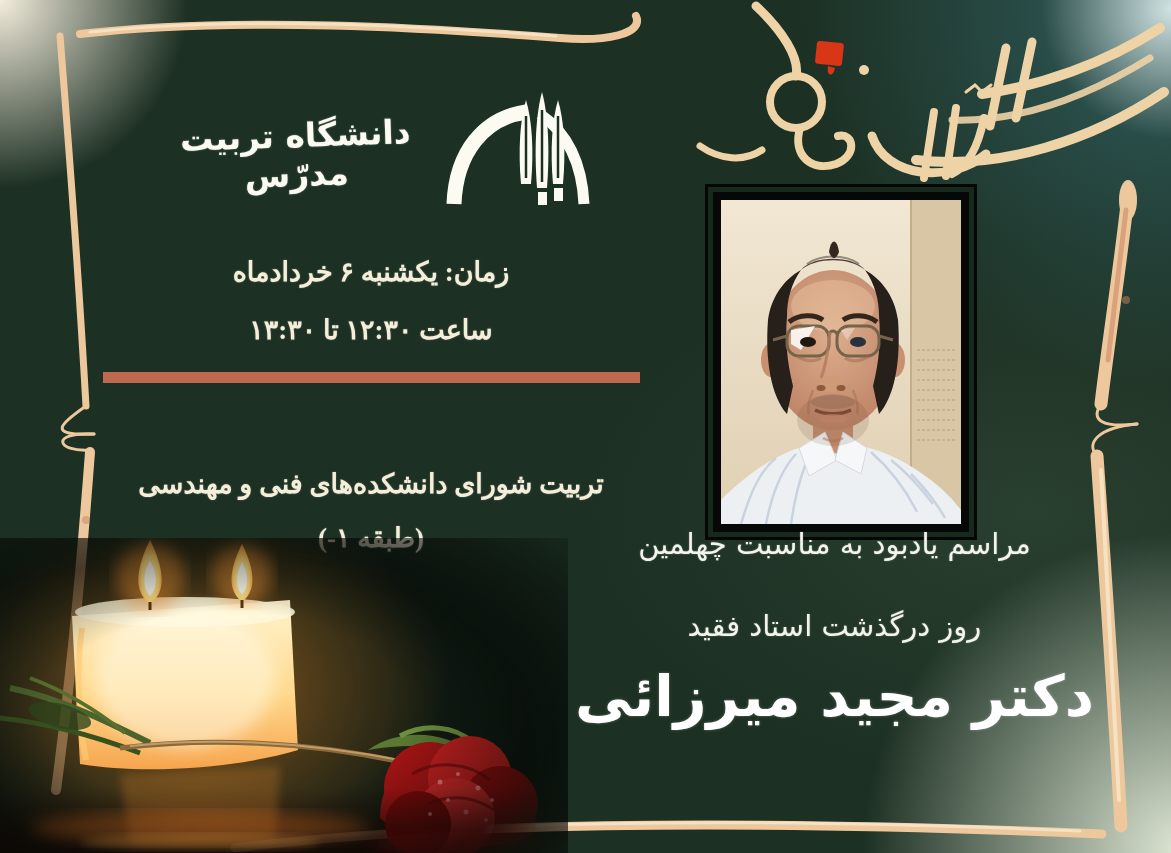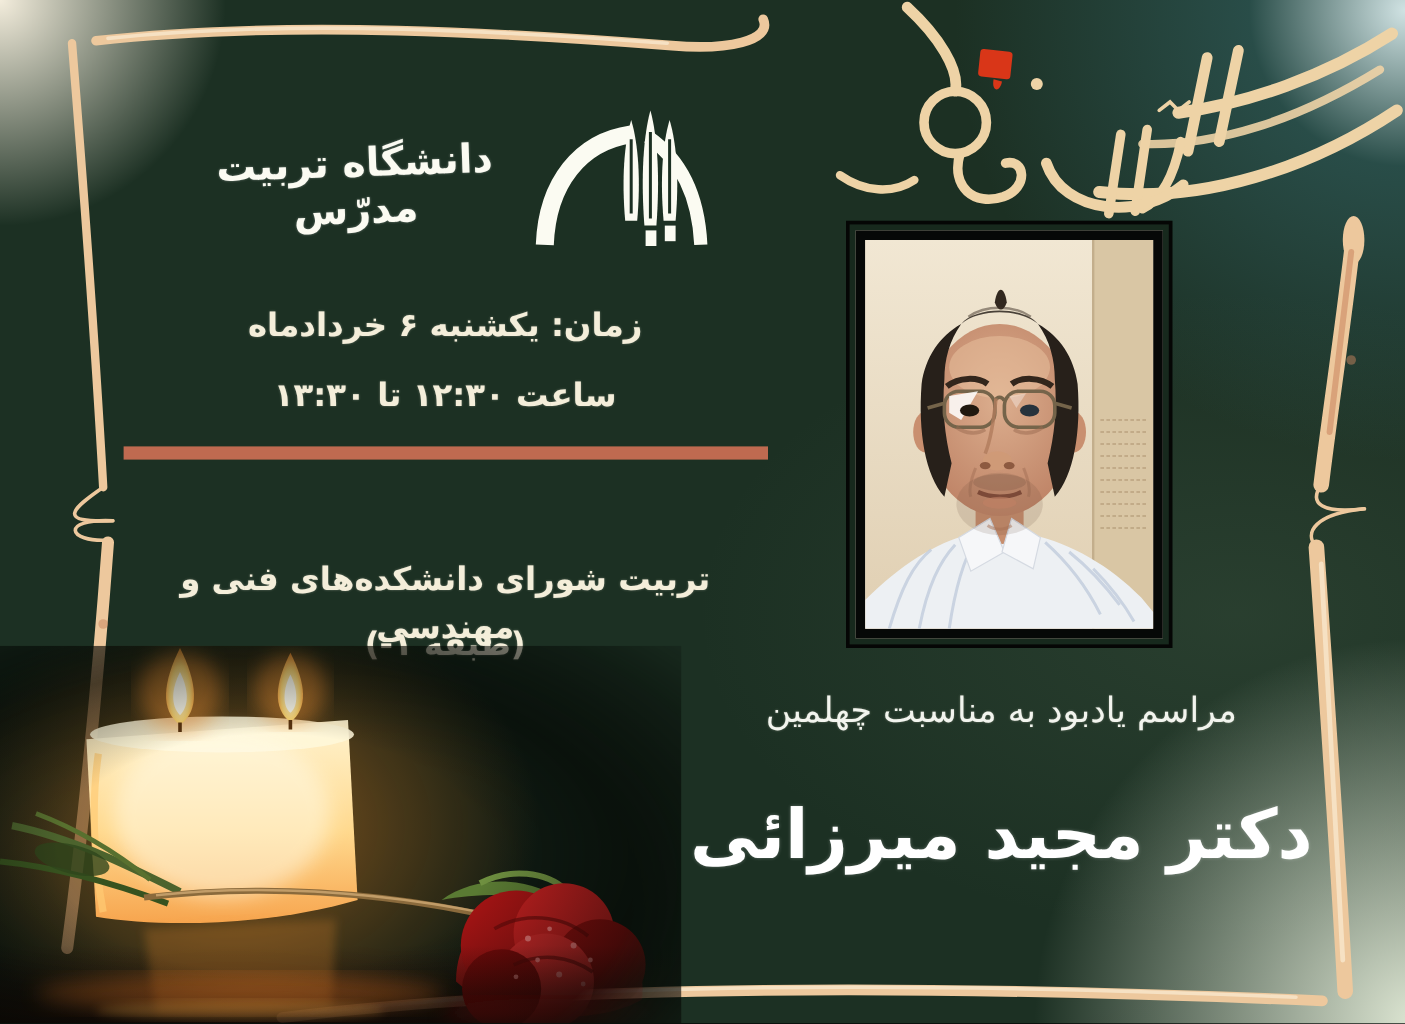--- a/index.html
+++ b/index.html
@@ -23,21 +23,21 @@
       radial-gradient(circle at 100% 1%, rgba(228,246,248,0.9) 0%, rgba(60,120,128,0.4) 9%, rgba(60,120,128,0) 26%),
       radial-gradient(circle at 101% 100%, rgba(240,248,228,0.92) 0%, rgba(240,248,228,0) 22%),
       radial-gradient(ellipse 55% 45% at 88% 60%, rgba(110,140,110,0.16), rgba(110,140,110,0) 70%),
       radial-gradient(ellipse 130% 130% at 42% 40%, rgba(0,0,0,0) 52%, rgba(0,0,0,0.42) 100%);
     font-family:"DejaVu Sans", sans-serif;
   }
   .abs{position:absolute;}
   .fa{direction:rtl;text-align:center;}
   .line{color:var(--text-cream);font-weight:bold;font-size:27px;line-height:40px;
         text-shadow:0 0 2px rgba(255,250,230,0.35);}
-  .left-col-line{left:95px;width:552px;}
+  .left-col-line{left:95px;width:552px;font-family:Liberation Serif, serif;}
   .right-col-line{left:552px;width:565px;color:var(--text-white);font-weight:bold;font-size:29px;}
   .divider{left:103px;top:372px;width:537px;height:11px;background:var(--divider-color);}
   .uni-text{left:150px;top:116px;width:292px;font-size:33px;font-weight:bold;color:var(--logo-white);
             transform:rotate(-2deg);letter-spacing:1px;text-shadow:0 0 2px rgba(255,255,255,0.4);}
   .name{left:552px;top:646px;width:565px;font-size:57px;font-weight:bold;color:var(--name-white);
         line-height:100px;text-shadow:0 0 3px rgba(255,255,255,0.3);text-align:center;}
   .photo-frame{left:705px;top:184px;width:272px;height:356px;background:#17291d;
                border:3px solid #050605;padding:5px;box-sizing:border-box;}
   .photo-inner{width:100%;height:100%;border:8px solid #060807;box-sizing:border-box;background:#e9dfcb;}
   .photo-inner svg{display:block;width:100%;height:100%;}
@@ -193,21 +193,22 @@
         <path d="M 132,190 C 136,200 138,208 136,214" stroke="#a9755a" stroke-width="2.5" fill="none" opacity=".6"></path>
         <ellipse cx="112" cy="202" rx="22" ry="7" fill="#5d4232" opacity=".2"></ellipse>
         <ellipse cx="112" cy="220" rx="36" ry="26" fill="#5d4232" opacity=".14"></ellipse>
         <path d="M 94,210 C 104,215 120,215 130,210" stroke="#7c4a38" stroke-width="3.5" fill="none"></path>
         <ellipse cx="112" cy="219" rx="14" ry="5" fill="#c08064" opacity=".6"></ellipse>
         <path d="M 102,238 C 108,242 116,242 122,238" stroke="#a56f53" stroke-width="2.5" fill="none" opacity=".5"></path>
       </svg>
     </div>
   </div>
 
-  <div class="abs fa line right-col-line" style="top:572px;font-weight:normal">مراسم یادبود به مناسبت چهلمین</div>
+  <div class="abs fa line right-col-line" style="top:524px;font-weight:normal">مراسم یادبود به مناسبت چهلمین</div>
+  <div class="abs fa line right-col-line" style="top:606px;font-weight:normal">روز درگذشت استاد فقید</div>
   <div class="abs fa name">دکتر مجید میرزائی</div>
 
   <div class="abs candle-scene">
     <svg width="568" height="315" viewBox="0 0 568 315">
       <defs>
         <radialGradient id="haloGrad" cx="50%" cy="50%" r="50%">
           <stop offset="0" stop-color="rgba(255,150,45,0.5)"></stop>
           <stop offset="1" stop-color="rgba(255,150,45,0)"></stop>
         </radialGradient>
         <linearGradient id="bodyGrad" x1="0" y1="0" x2="0" y2="1">

